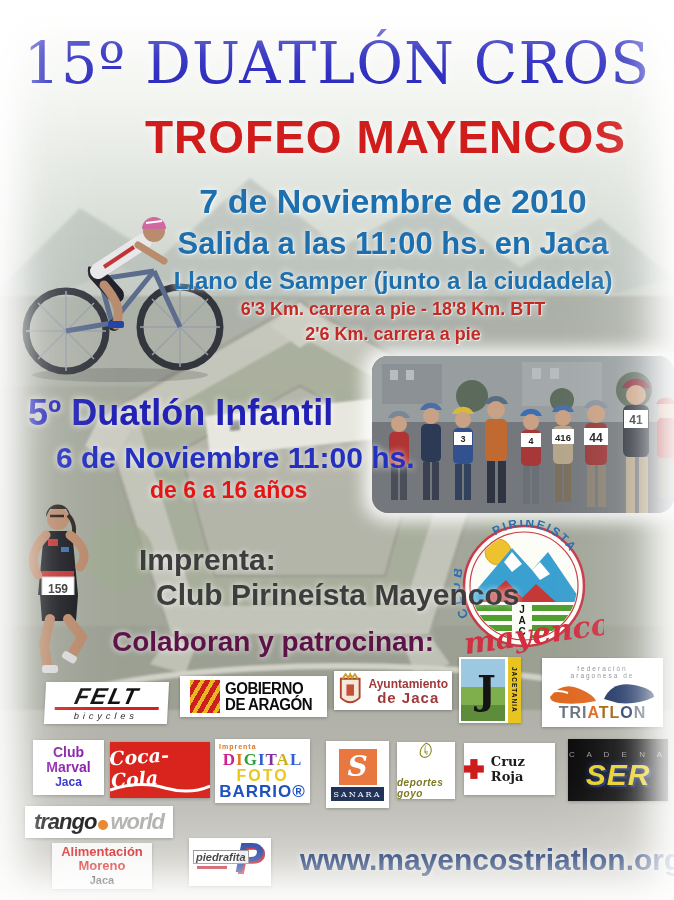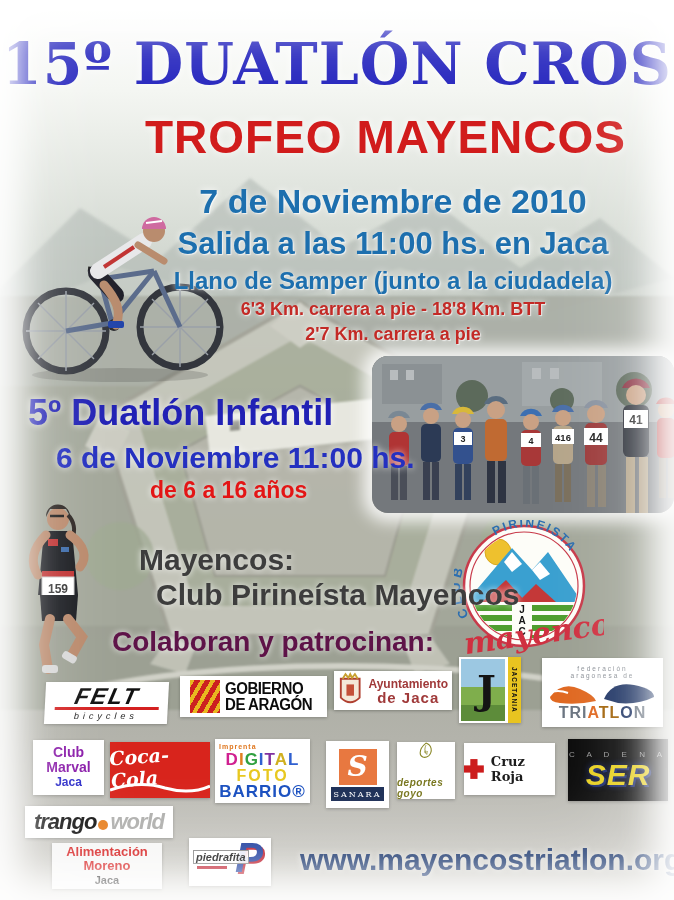--- a/index.html
+++ b/index.html
@@ -4,21 +4,21 @@
 <style>
   html,body{margin:0;padding:0;background:#ffffff;}
   .poster{position:relative;width:674px;height:900px;overflow:hidden;margin:0 auto;
     font-family:"Liberation Sans",sans-serif;
     background:linear-gradient(180deg,#ffffff 0%,#f4f6f2 10%,#e2e6e0 20%,#ccd2ca 32%,#b2b8ab 45%,#a6ac9e 58%,#a8ab9f 70%,#b3b3ab 82%,#c4c3bd 92%,#d9d8d2 100%);}
   .layer{position:absolute;}
   .vignette{inset:0;pointer-events:none;z-index:60;
     box-shadow:inset 0 0 34px 20px rgba(255,255,255,.95), inset 0 0 90px 34px rgba(255,255,255,.38);}
   
   .title1{top:30px;left:0;right:0;text-align:center;z-index:20;
-    font-family:"DejaVu Serif",serif;font-weight:bold;font-size:57px;letter-spacing:1px;
+    font-family:"DejaVu Serif",serif;font-weight:normal;font-size:57px;letter-spacing:1px;
     color:#2222bd;text-shadow:0 0 8px rgba(255,255,255,.9);}
   .title2{top:110px;left:105px;right:8px;text-align:center;z-index:20;
     font-weight:bold;font-size:46px;letter-spacing:1px;color:#d11c1c;text-shadow:0 0 8px rgba(255,255,255,.85);}
   .dateblock{top:180px;left:118px;right:6px;text-align:center;z-index:20;
     color:#1d6fae;font-weight:bold;text-shadow:0 0 7px rgba(255,255,255,.9),1px 1px 1px rgba(255,255,255,.7);}
   .dateblock .l1{font-size:34px;line-height:43px;}
   .dateblock .l2{font-size:31px;line-height:41px;}
   .dateblock .l3{font-size:24px;line-height:33px;}
   .dateblock .l4{font-size:18px;line-height:25px;color:#c32a26;}
   .dateblock .l5{font-size:18px;line-height:24px;color:#c32a26;}
@@ -76,21 +76,21 @@
   
   .casa{left:33px;top:740px;width:71px;height:55px;flex-direction:column;line-height:15px;}
   .casa .c1,.casa .c2{font-size:14px;font-weight:bold;color:#8818a8;}
   .casa .c3{font-size:12px;font-weight:bold;color:#2828c8;}
   .coca{left:110px;top:742px;width:100px;height:56px;background:#d8241c;position:absolute;z-index:25;
     display:flex;align-items:center;justify-content:center;box-shadow:0 1px 3px rgba(0,0,0,.25);}
   .coca-script{font-family:"DejaVu Serif",serif;font-style:italic;font-weight:bold;font-size:19px;color:#ffffff;transform:rotate(-4deg);margin-top:-8px;}
   .coca-wave{position:absolute;left:0;bottom:2px;width:100%;height:18px;}
   .digital{left:215px;top:739px;width:95px;height:62px;flex-direction:column;line-height:15px;padding:1px 0;}
   .dig-top{font-size:7px;font-weight:bold;color:#e07820;letter-spacing:1px;line-height:8px;align-self:flex-start;margin-left:4px;}
-  .dig-word1{font-size:17px;font-weight:bold;letter-spacing:1px;line-height:17px;}
+  .dig-word1{font-size:17px;font-weight:bold;letter-spacing:1px;line-height:17px;font-family:Liberation Serif, serif;}
   .dig-word1 span:nth-child(1){color:#d02090;}
   .dig-word1 span:nth-child(2){color:#e08020;}
   .dig-word1 span:nth-child(3){color:#30a040;}
   .dig-word1 span:nth-child(4){color:#3060d0;}
   .dig-word1 span:nth-child(5){color:#8030a0;}
   .dig-word1 span:nth-child(6){color:#d0b020;}
   .dig-word1 span:nth-child(7){color:#3060d0;}
   .dig-word2{font-size:16px;font-weight:bold;color:#e8c820;line-height:15px;letter-spacing:2px;}
   .dig-word3{font-size:17px;font-weight:bold;color:#1a50c0;line-height:17px;letter-spacing:1px;}
   .sanara{left:326px;top:741px;width:59px;height:62px;flex-direction:column;padding:3px 2px 2px;}
@@ -105,21 +105,21 @@
   .ser{left:568px;top:739px;width:100px;height:62px;background:#0a0a0a;flex-direction:column;position:absolute;z-index:25;
     display:flex;align-items:center;justify-content:center;box-shadow:0 1px 3px rgba(0,0,0,.25);}
   .ser-top{font-size:8px;color:#9a9a9a;letter-spacing:5px;line-height:10px;}
   .ser-name{font-size:30px;font-weight:bold;font-style:italic;color:#e8d020;line-height:30px;letter-spacing:1px;
     text-shadow:0 0 6px #203080,2px 2px 0 #1a2a6a;}
   
   .trango{left:25px;top:806px;width:148px;height:32px;gap:2px;}
   .trango .t1{font-size:22px;font-weight:bold;font-style:italic;color:#111111;letter-spacing:-1px;}
   .trango .tdot{width:10px;height:10px;border-radius:50%;background:#e88020;margin-top:6px;}
   .trango .t2{font-size:22px;font-weight:bold;font-style:italic;color:#b0b0ae;letter-spacing:-1px;}
-  .alim{left:52px;top:843px;width:110px;height:46px;flex-direction:column;line-height:14px;background:rgba(255,255,255,.85);}
+  .alim{left:52px;top:843px;width:100px;height:46px;flex-direction:column;line-height:14px;background:rgba(255,255,255,.85);}
   .alim .a1,.alim .a2{font-size:13px;font-weight:bold;color:#d82020;}
   .alim .a3{font-size:11px;font-weight:bold;color:#111111;}
   .piedra{left:189px;top:838px;width:82px;height:48px;flex-direction:column;position:absolute;}
   .piedra-p{position:absolute;right:8px;top:-4px;font-size:42px;font-weight:bold;font-style:italic;color:#2040a0;
     text-shadow:2px 2px 0 #c02030;line-height:48px;}
   .piedra-name{position:absolute;left:4px;top:12px;font-size:11px;font-weight:bold;font-style:italic;color:#101010;
     background:rgba(255,255,255,.9);padding:0 2px;border:1px solid #888;}
   .piedra-sub{position:absolute;left:8px;top:28px;width:30px;height:3px;background:#c02030;}
   .info1{top:810px;left:195px;right:2px;text-align:center;z-index:30;font-size:27px;font-weight:bold;color:#1e3a70;
     text-shadow:0 0 6px rgba(255,255,255,.8);}
@@ -156,21 +156,21 @@
   </svg>
 
   <div class="layer title1">15º DUATLÓN CROS</div>
   <div class="layer title2">TROFEO MAYENCOS</div>
 
   <div class="layer dateblock">
     <div class="l1">7 de Noviembre de 2010</div>
     <div class="l2">Salida a las 11:00 hs.  en Jaca</div>
     <div class="l3">Llano de Samper (junto a la ciudadela)</div>
     <div class="l4">6'3 Km. carrera a pie - 18'8 Km. BTT</div>
-    <div class="l5">2'7 Km. carrera a pie</div>
+    <div class="l5">2'6 Km. carrera a pie</div>
   </div>
 
   <svg class="layer cyclist" viewBox="0 0 214 182">
     <ellipse cx="108" cy="172" rx="88" ry="7" fill="rgba(40,40,40,.18)"></ellipse>
     <circle cx="54" cy="128" r="40" fill="none" stroke="#33363d" stroke-width="7"></circle>
     <g stroke="#9aa0a8" stroke-width="1.5">
       <line x1="54" y1="88" x2="54" y2="168"></line>
         <line x1="14" y1="128" x2="94" y2="128"></line>
       <line x1="26" y1="100" x2="82" y2="156"></line>
         <line x1="26" y1="156" x2="82" y2="100"></line>
@@ -313,21 +313,21 @@
     <rect x="38" y="68" width="32" height="6" fill="#c03030"></rect>
     <rect x="38" y="74" width="32" height="20" fill="#ffffff" stroke="#cccccc"></rect>
     <text x="54" y="90" font-size="12" font-weight="bold" fill="#333333" text-anchor="middle" font-family="Liberation Sans,sans-serif">159</text>
     <path d="M36,92 L74,92 L72,118 L38,118 Z" fill="#16181d"></path>
     <path d="M46,116 L40,142 L44,166" stroke="#b9886a" stroke-width="10" fill="none" stroke-linecap="round"></path>
     <path d="M64,116 L78,134 L68,152" stroke="#b9886a" stroke-width="10" fill="none" stroke-linecap="round"></path>
     <rect x="38" y="162" width="16" height="8" rx="3" fill="#d8d8d8"></rect>
     <rect x="58" y="150" width="15" height="8" rx="3" transform="rotate(30 65 154)" fill="#d8d8d8"></rect>
   </svg>
 
-  <div class="layer org-label">Mayencos:</div>
+  <div class="layer org-label">Imprenta:</div>
   <div class="layer org-club">Club Pirineísta Mayencos</div>
   <div class="layer colab">Colaboran y patrocinan:</div>
 
   <svg class="layer clublogo" viewBox="0 0 150 146">
     <circle cx="70" cy="66" r="60" fill="#fdfdf8" stroke="#c83a4a" stroke-width="2.5"></circle>
     <circle cx="70" cy="66" r="54" fill="none" stroke="#c83a4a" stroke-width="1.2"></circle>
     <defs>
       <clipPath id="logoclip">
           <circle cx="70" cy="66" r="53"></circle>
         </clipPath>

